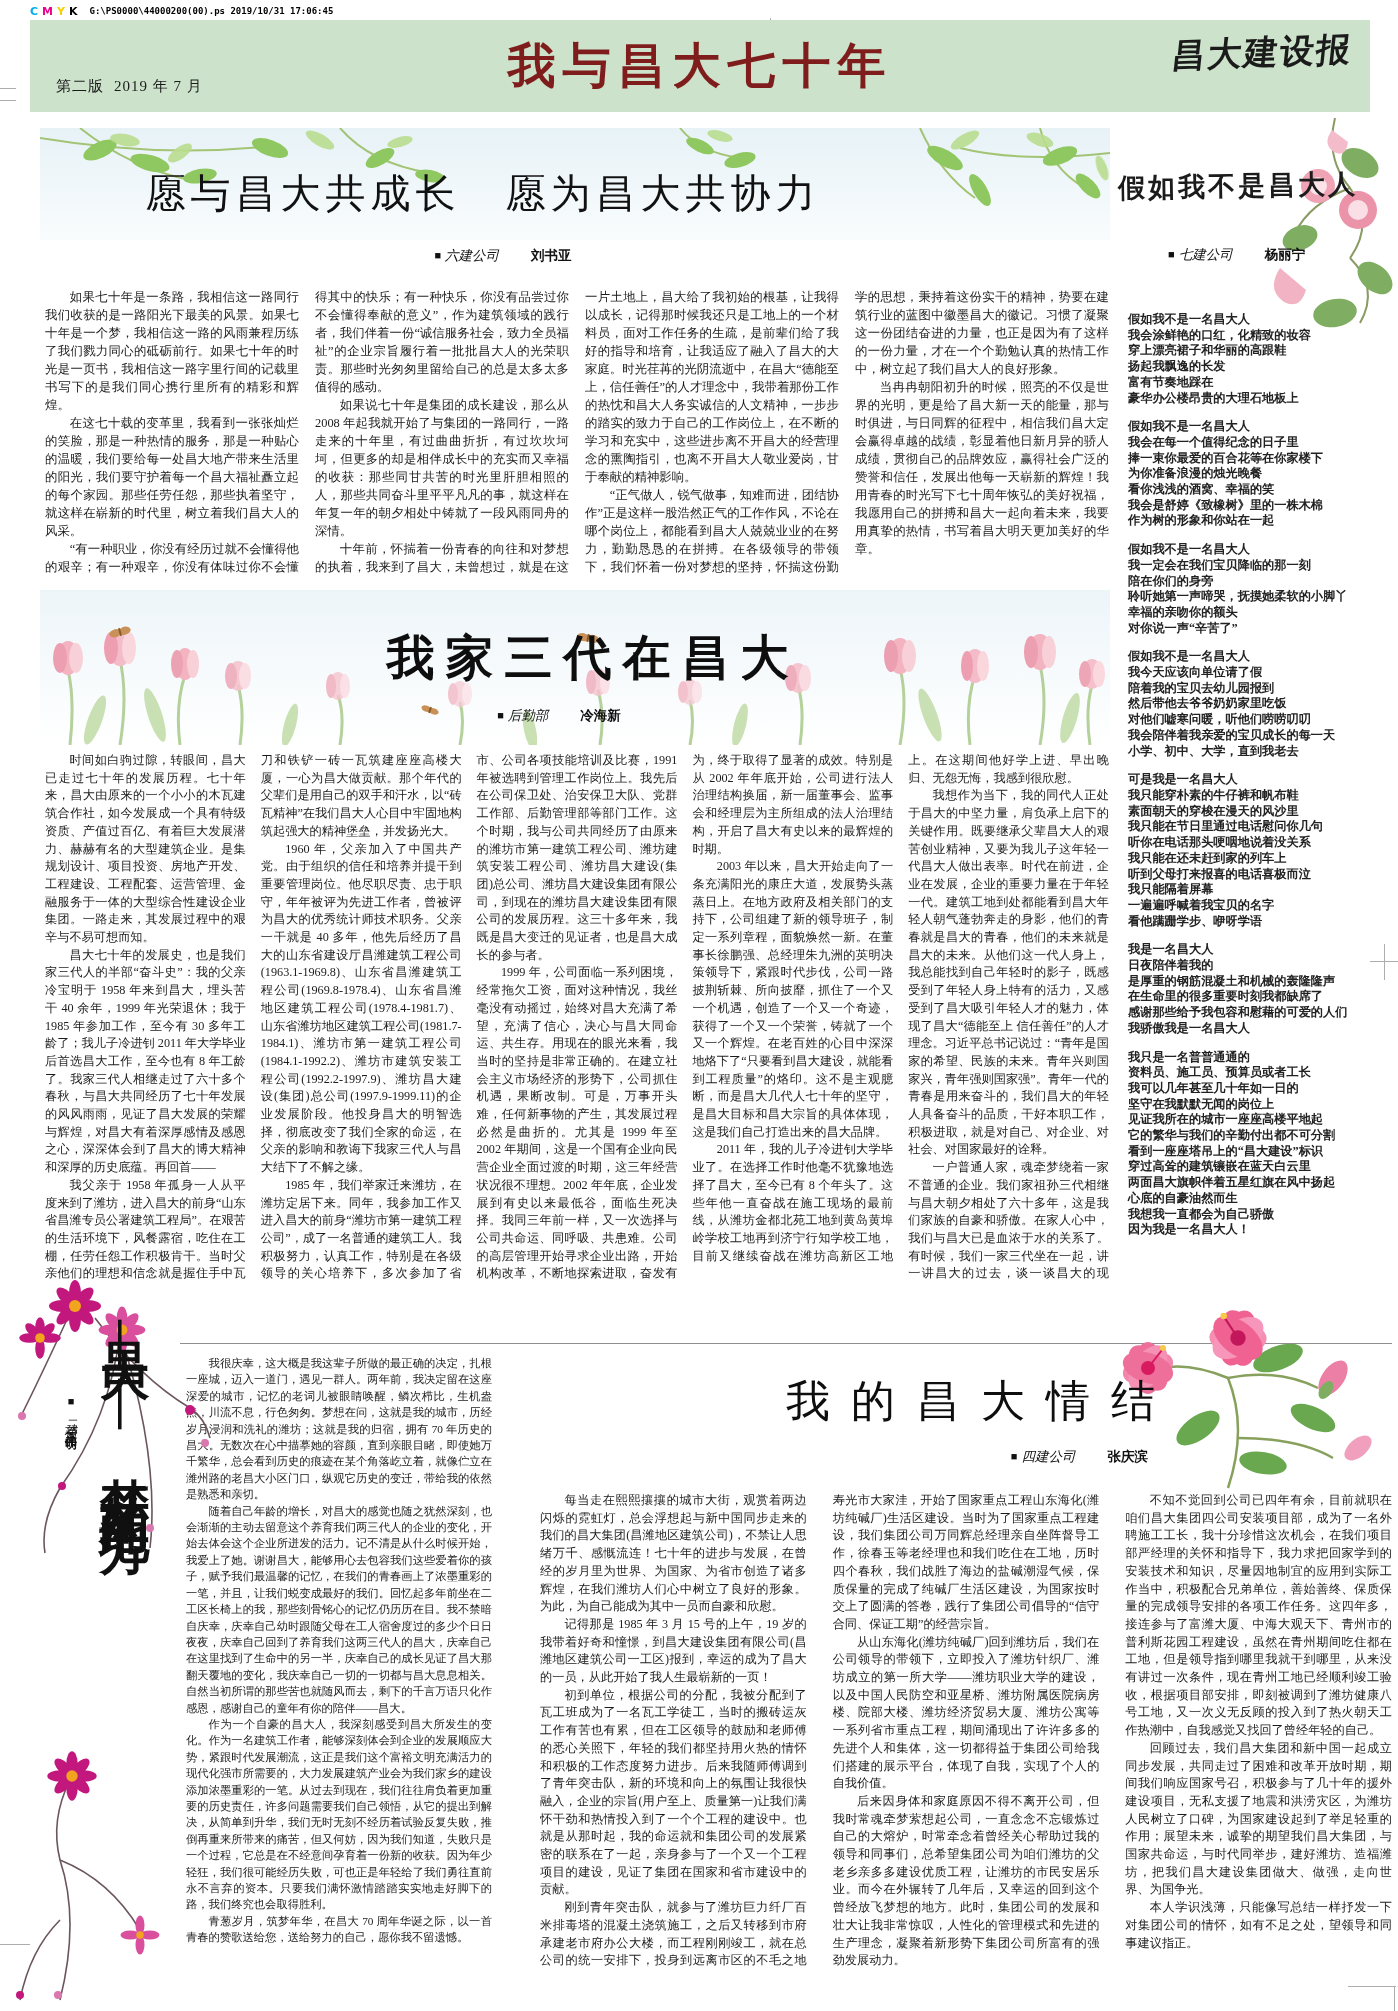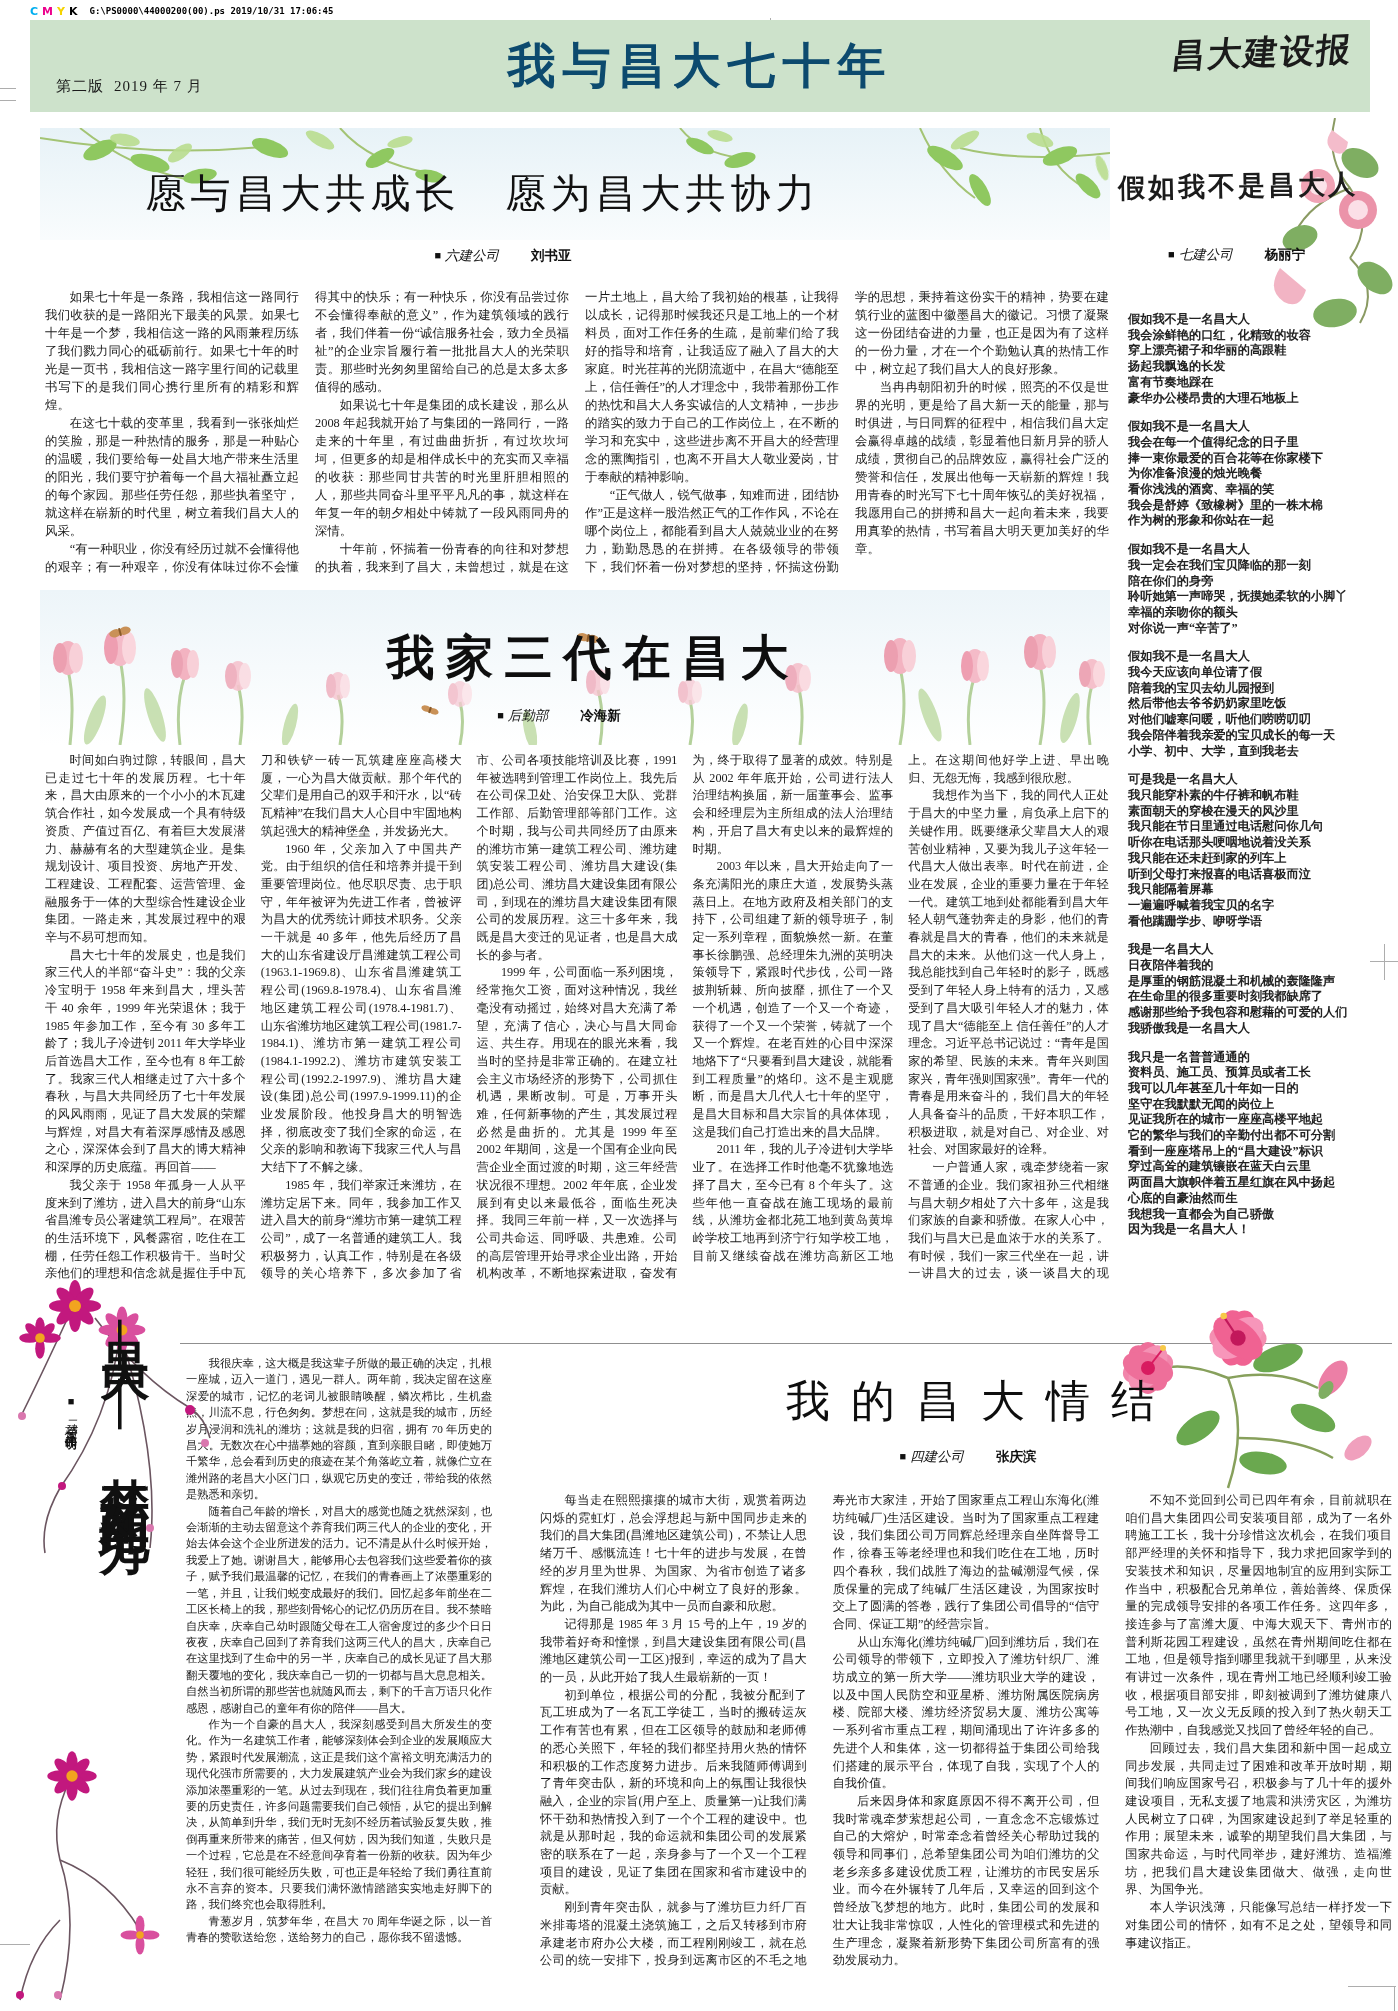--- a/index.html
+++ b/index.html
@@ -11,21 +11,21 @@
   .prepress .ink{margin-right:4px;}
   .ink-c{color:#00aeef}.ink-m{color:#ec008c}.ink-y{color:#f5d300}.ink-k{color:#000}
   .fileinfo{margin-left:8px;font-family:"DejaVu Sans Mono",monospace;font-size:9px;font-weight:bold;color:#000;}
   
   .reg{position:absolute;background:#adadad;}
   
   .masthead{position:absolute;left:30px;top:20px;width:1340px;height:92px;background:#cde2cb;}
   .edition{position:absolute;left:26px;bottom:16px;font-size:15px;letter-spacing:1px;}
   .edition span{margin-right:10px;}
   .page-title{position:absolute;left:0;right:0;top:14px;text-align:center;font-size:48px;font-weight:900;
-              letter-spacing:7px;font-family:Liberation Serif, serif;color:#0c4a6e;}
+              letter-spacing:7px;font-family:Liberation Serif, serif;color:#7f1d1d;}
   .paper-name{position:absolute;right:18px;top:10px;font-size:34px;font-weight:800;
               transform:skewX(-8deg) rotate(-2deg);letter-spacing:2px;}
   
   .a1-header{position:absolute;left:40px;top:128px;width:1070px;height:112px;}
   .a1-title{position:absolute;left:40px;top:166px;width:1070px;text-align:center;transform:translateX(-92px);
             font-size:40px;font-weight:500;letter-spacing:5px;color:#111;
             font-family:"Liberation Sans","DejaVu Sans",sans-serif;}
   .byline{font-size:13.5px;color:#111;}
   .byline .marker{font-size:11px;position:relative;top:-1px;}
   .byline .unit{margin:0 4px 0 4px;font-style:italic;}
@@ -56,21 +56,21 @@
   .dream-title{position:absolute;left:92px;top:1302px;height:700px;writing-mode:vertical-rl;
                font-size:50px;font-weight:700;letter-spacing:9px;color:#101010;z-index:3;}
   .dream-byline{position:absolute;left:62px;top:1396px;writing-mode:vertical-rl;font-size:12px;
                 letter-spacing:3px;z-index:3;}
   .dream-byline .author{margin:0;}
   .dream-body{position:absolute;left:186px;top:1355px;width:306px;height:651px;font-size:11.3px;
               line-height:16.4px;text-align:justify;overflow:hidden;}
   
   .bond-title{position:absolute;left:786px;top:1372px;font-size:44px;font-weight:500;letter-spacing:21px;
               color:#0e0e0e;z-index:3;font-family:"Liberation Sans","DejaVu Sans",sans-serif;}
-  .bond-byline{position:absolute;left:788px;top:1448px;width:360px;text-align:center;z-index:3;}
+  .bond-byline{position:absolute;left:788px;top:1448px;width:360px;text-align:right;z-index:3;}
   .bond-body{position:absolute;left:540px;top:1492px;width:852px;height:516px;column-count:3;column-gap:26px;
              font-size:12.2px;line-height:17.7px;text-align:justify;overflow:hidden;}
 </style>
 </head>
 <body>
 
 <div class="page">
 
   <div class="prepress">
     <span class="ink ink-c">C</span>

